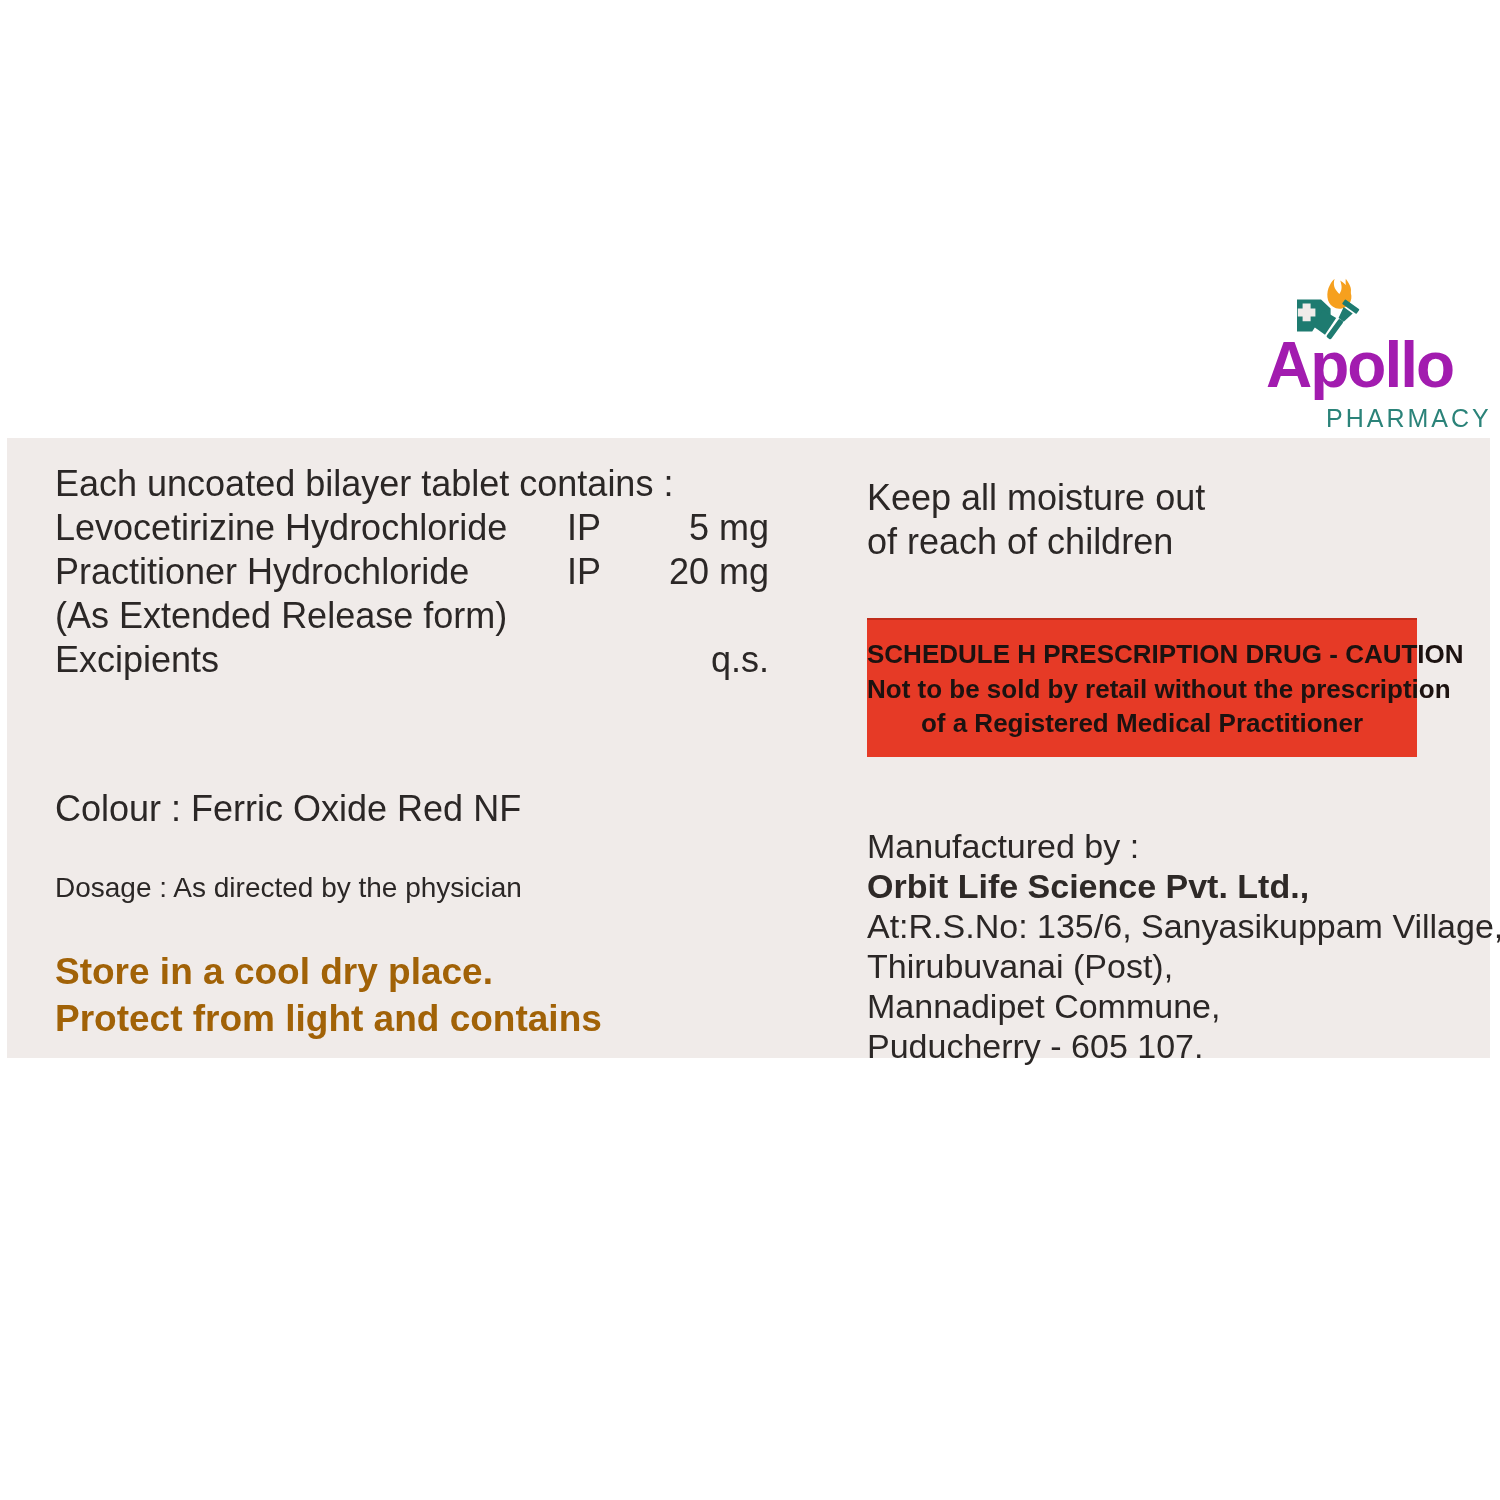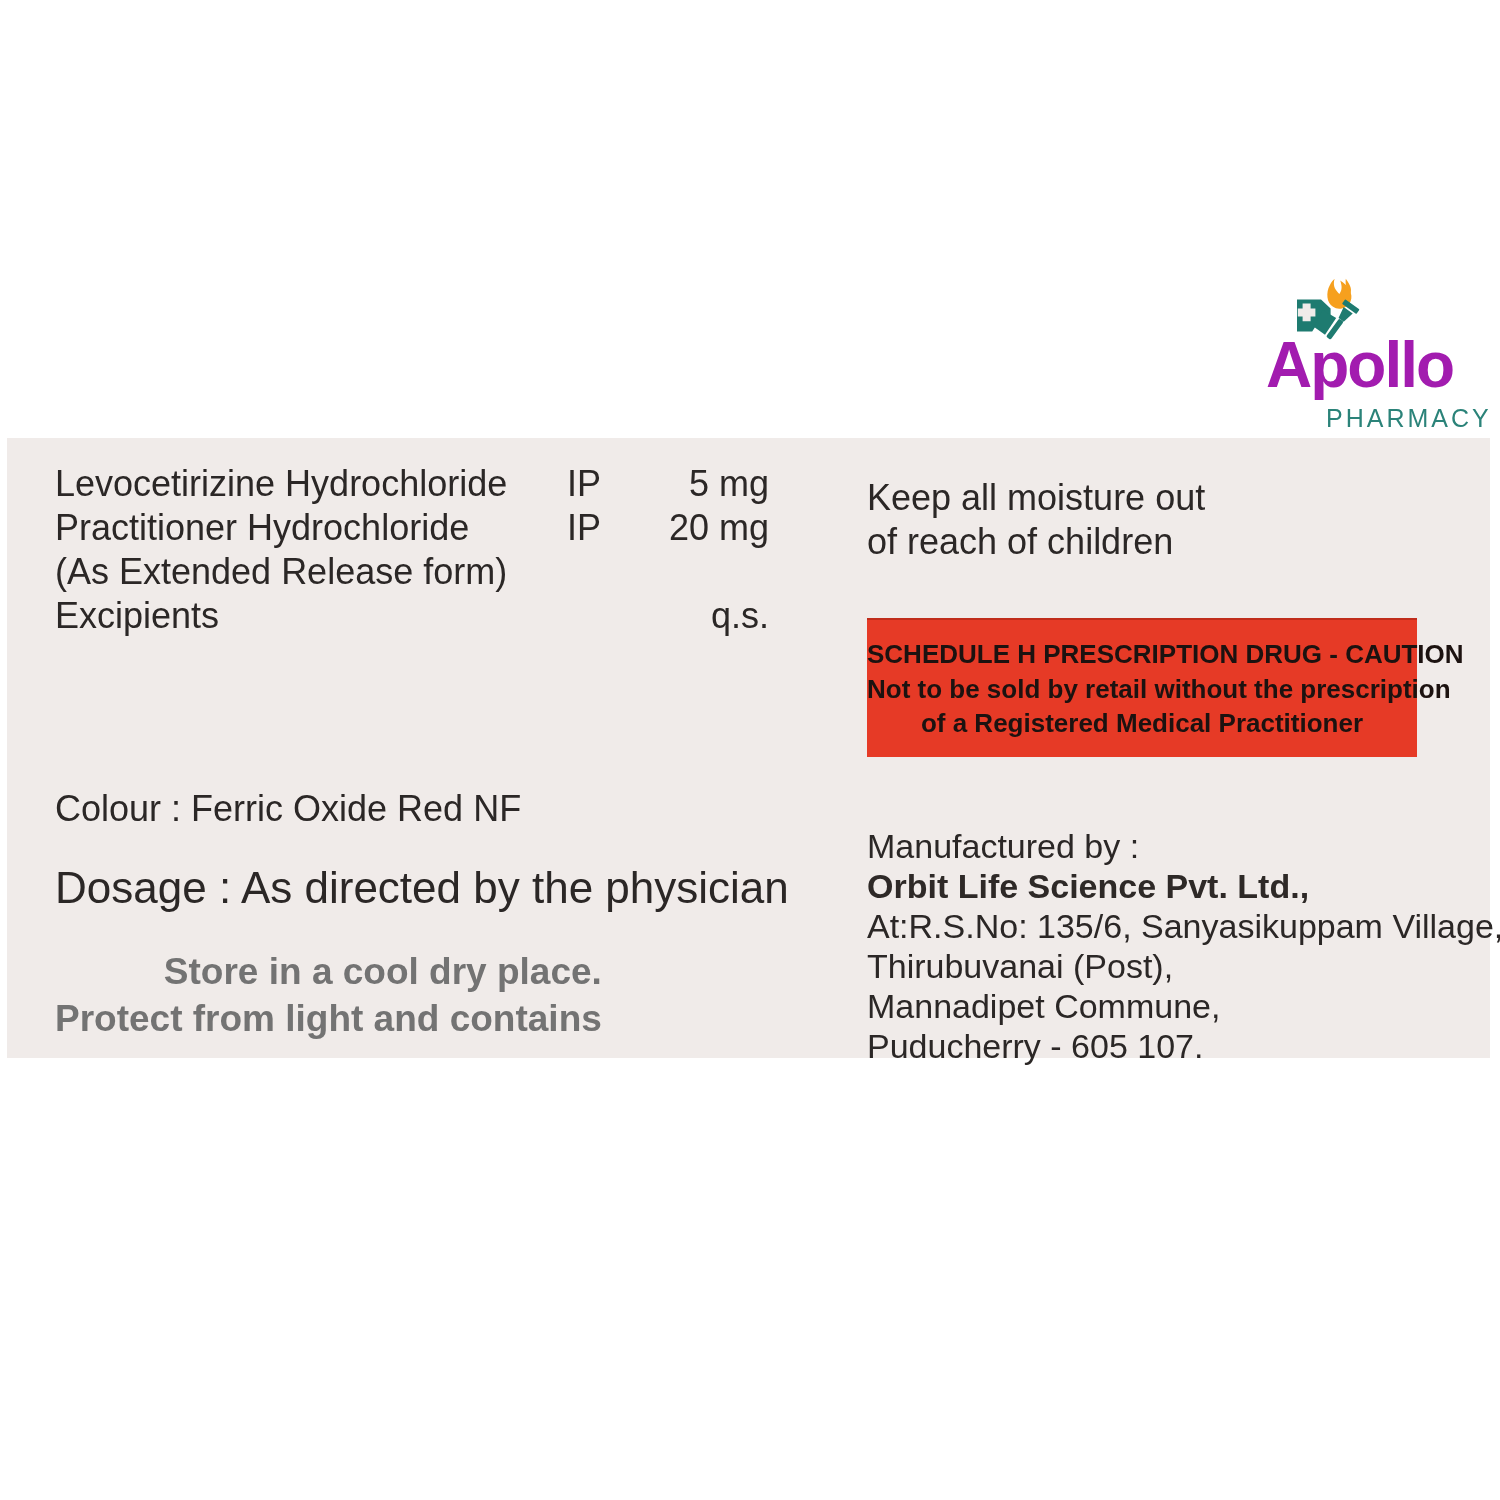--- a/index.html
+++ b/index.html
@@ -26,24 +26,24 @@
     position:absolute;left:7px;top:438px;width:1483px;height:620px;
     background:#f0ebe9;
   }
 
   
   .comp-block{position:absolute;left:48px;top:24px;width:714px;font-size:36px;line-height:44px;}
   .ing-row{display:grid;grid-template-columns:512px 100px 1fr;}
   .ing-amt{text-align:right;}
   .exc-row{display:flex;justify-content:space-between;gap:29px;}
   .colour-line{position:absolute;left:48px;top:350px;font-size:36px;}
-  .dosage-line{position:absolute;left:48px;top:425px;font-size:44px;}
+  .dosage-line{position:absolute;left:48px;top:434px;font-size:28px;}
   .storage-block{
     position:absolute;left:48px;top:510px;font-size:37px;font-weight:700;
-    line-height:47px;color:#737373;text-align:right;
+    line-height:47px;color:#a16207;
   }
 
   
   .keep-block{position:absolute;left:860px;top:38px;font-size:36px;line-height:44px;}
   .warn-box{
     position:absolute;left:860px;top:180px;width:550px;height:139px;
     background:#e63a26;color:#1c1210;text-align:center;
     display:flex;flex-direction:column;justify-content:center;
     font-weight:700;box-shadow:inset 0 2px 0 rgba(120,20,10,.35);
   }
@@ -73,20 +73,21 @@
       <rect x="60" y="51" width="7" height="28" rx="2"></rect>
     </g>
   </svg>
   <div class="logo-name">Apollo</div>
   <div class="logo-sub">PHARMACY</div>
 </div>
 
 <div class="panel">
 
   <div class="comp-block">
+    <div class="nowrap">Each uncoated bilayer tablet contains :</div>
 
     <div class="ing-row">
       <span class="nowrap">Levocetirizine Hydrochloride</span>
       <span>IP</span>
       <span class="ing-amt nowrap">5 mg</span>
     </div>
 
     <div class="ing-row">
       <span class="nowrap">Practitioner Hydrochloride</span>
       <span>IP</span>

